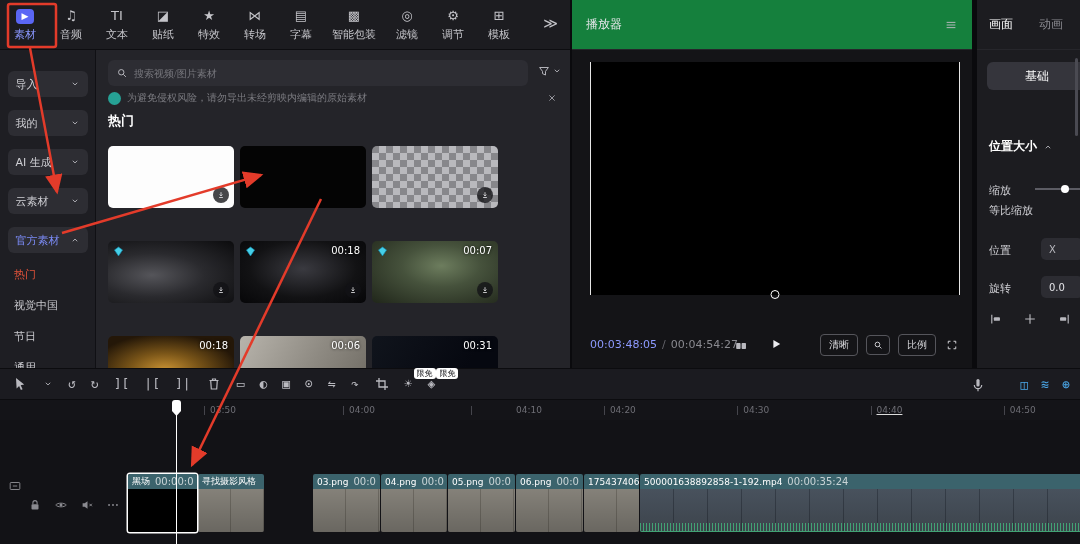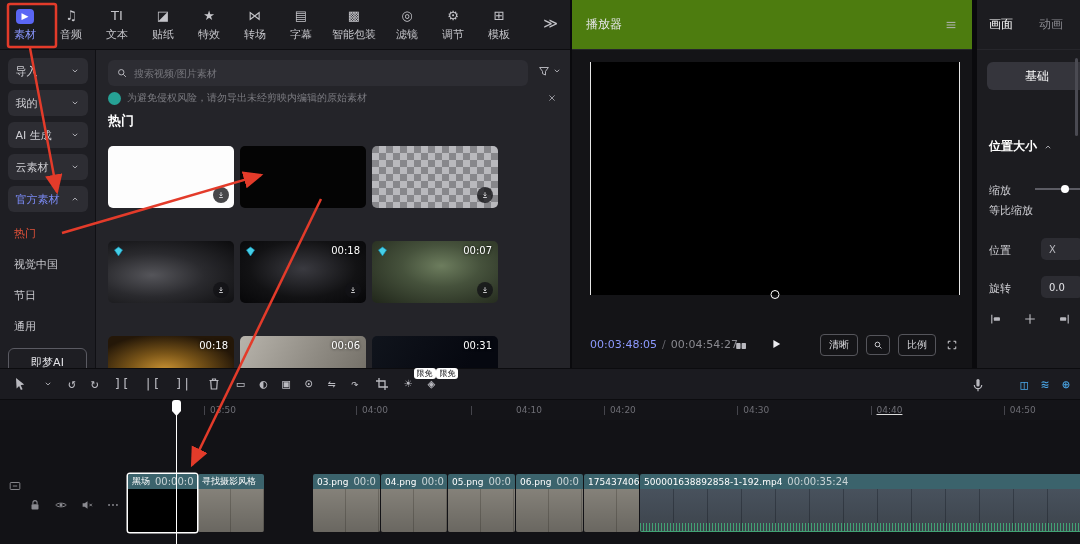--- a/index.html
+++ b/index.html
@@ -15,29 +15,29 @@
   
   .topbar{position:absolute;left:0;top:0;width:570px;height:50px;background:#1c1c20;border-bottom:1px solid #0d0d10;display:flex;align-items:center}
   .top-items{display:flex;align-items:flex-end;padding-left:10px;gap:16px}
   .top-item{display:flex;flex-direction:column;align-items:center;gap:3px;color:#c4c4c9;font-size:11px;min-width:30px;white-space:nowrap;cursor:pointer}
   .top-item .tglyph{font-size:13px;height:16px;display:flex;align-items:center;justify-content:center}
   .top-item.active{color:#8a97ff}
   .top-item.active .tglyph{background:#5a66f5;color:#fff;border-radius:4px;width:18px;height:15px;font-size:9px}
   .top-expand{position:absolute;right:12px;top:15px;color:#c4c4c9;font-size:14px;cursor:pointer}
 
   
-  .player-header{position:absolute;left:572px;top:0;width:400px;height:50px;background:#4d7c0f;border-bottom:1px solid #26262b;display:flex;align-items:center;justify-content:space-between;padding:0 14px}
+  .player-header{position:absolute;left:572px;top:0;width:400px;height:50px;background:#15803d;border-bottom:1px solid #26262b;display:flex;align-items:center;justify-content:space-between;padding:0 14px}
   .ph-title{font-size:12px;color:#e8e8ec}
   .props-header{position:absolute;left:977px;top:0;width:103px;height:50px;background:#1c1c20;border-bottom:1px solid #26262b;display:flex;align-items:center;gap:26px;padding-left:12px}
   .ptab{font-size:12px;color:#8a8a90;cursor:pointer}
   .ptab.active{color:#fff}
 
   
   .sidebar{position:absolute;left:0;top:50px;width:96px;height:318px;background:#1e1e23;border-right:1px solid #101014;padding-top:8px;overflow:hidden}
-  .side-group{width:80px;height:26px;margin:0 auto 6px auto;background:#2d2d33;border-radius:6px;display:flex;align-items:center;justify-content:space-between;padding:0 8px;font-size:11px;color:#cfcfd4;cursor:pointer;white-space:nowrap}
+  .side-group{width:80px;height:26px;margin:13px auto 6px auto;background:#2d2d33;border-radius:6px;display:flex;align-items:center;justify-content:space-between;padding:0 8px;font-size:11px;color:#cfcfd4;cursor:pointer;white-space:nowrap}
   .side-group.active{color:#7c8cf8}
   .side-cat{padding:8px 14px;font-size:11px;color:#c9c9ce;cursor:pointer;white-space:nowrap}
   .side-cat.active{color:#e2523a}
   .side-cat.pill{border:1px solid #5a5a62;border-radius:6px;margin:6px 8px 0 8px;padding:6px 0;text-align:center;color:#e4e4e8}
 
   
   .mat-panel{position:absolute;left:96px;top:50px;width:474px;height:318px;background:#242429;overflow:hidden}
   .search-row{position:absolute;left:12px;top:10px;width:420px;height:26px;background:#2d2d33;border-radius:6px;display:flex;align-items:center;padding:0 8px;gap:6px}
   .search-input{background:transparent;border:none;outline:none;color:#ddd;font-size:10px;width:100%;font-family:Liberation Serif, serif}
   .search-input::placeholder{color:#77777d}
@@ -522,21 +522,21 @@
           <span class="icn glyph">⊕</span>
         </div>
       </div>
   </div>
 
   <div class="tl-ruler" id="tl-ruler">
       <div class="tick" style="left: 204px;">
         <span class="tickline"></span>
         <span class="ticklabel">03:50</span>
       </div>
-      <div class="tick" style="left: 356px;">
+      <div class="tick" style="left: 343px;">
         <span class="tickline"></span>
         <span class="ticklabel">04:00</span>
       </div>
       <div class="tick" style="left: 471px; gap: 44px;">
         <span class="tickline"></span>
         <span class="ticklabel">04:10</span>
       </div>
       <div class="tick" style="left: 603.9px;">
         <span class="tickline"></span>
         <span class="ticklabel">04:20</span>

